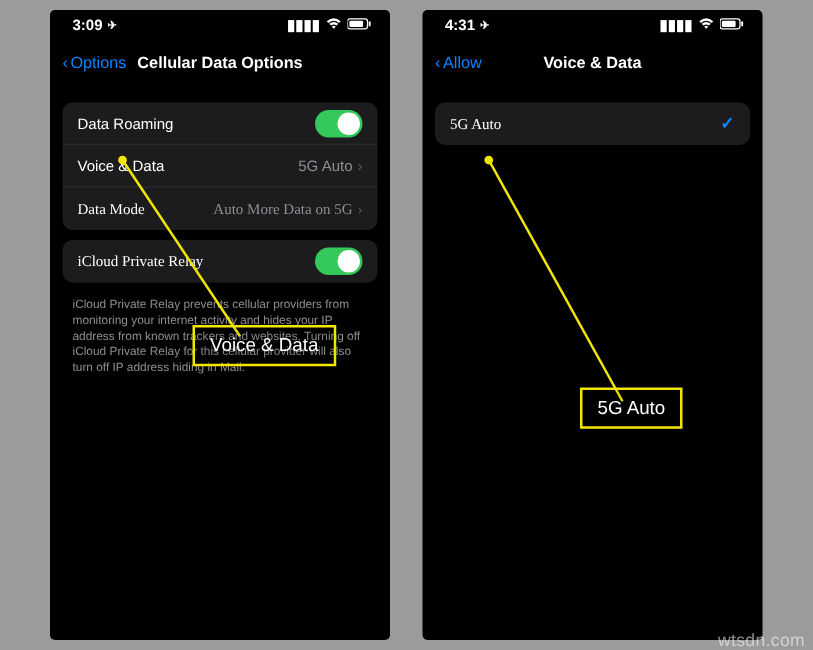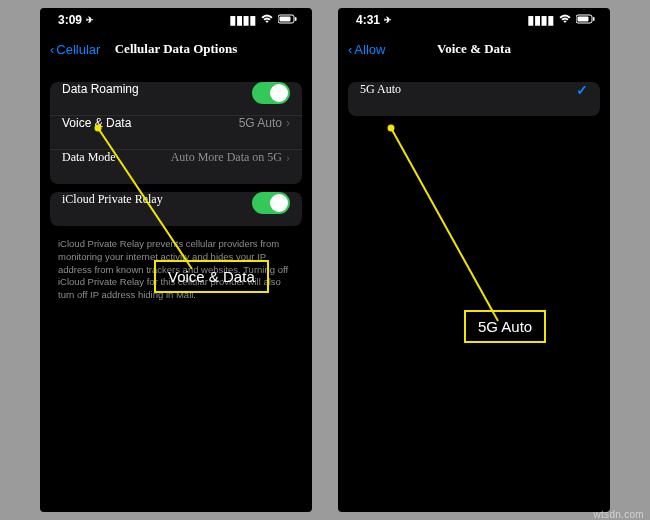--- a/index.html
+++ b/index.html
@@ -51,32 +51,31 @@
     gap: 2px;
     font-size: 13px;
   }
   .nav-title {
     position: absolute;
     left: 0; right: 0;
     text-align: center;
     font-size: 13px;
     font-weight: 600;
     pointer-events: none;
-    font-family: Liberation Serif, serif;
   }
   .content { padding: 8px 0 0 0; }
   .group {
     background: #1c1c1e;
     border-radius: 8px;
     margin: 8px 10px;
     overflow: hidden;
   }
   .row {
     display: flex;
-    align-items: flex-start;
+    align-items: center;
     justify-content: space-between;
     min-height: 34px;
     padding: 0 12px;
     border-bottom: 0.5px solid #2c2c2e;
     font-size: 12px;
   }
   .row:last-child { border-bottom: none; font-family: Liberation Serif, serif; }
   .row-label { color: #fff; }
   .row-value { color: #8e8e93; display: flex; align-items: center; gap: 4px; }
   .chev { color: #5a5a5e; font-size: 12px; }
@@ -115,21 +114,21 @@
   }
   svg.anno-line {
     position: absolute;
     pointer-events: none;
     overflow: visible;
   }
   .watermark {
     position: absolute;
     right: 6px;
     bottom: 0px;
-    font-size: 10px;
+    font-size: 14px;
     color: rgba(255,255,255,0.55);
     font-family: Arial, sans-serif;
     letter-spacing: 0.3px;
     margin-top: 48px;
   }
 </style>
 </head>
 <body>
 
 <div class="phone">
@@ -151,21 +150,21 @@
             <rect x="1.5" y="2.5" width="11" height="5" rx="1" fill="#fff"></rect>
             <rect x="17" y="3" width="1.5" height="4" rx="0.7" fill="#fff"></rect>
           </svg>
       </span>
     </div>
   </div>
 
   <div class="nav-bar">
     <div class="nav-back">
       <span>‹</span>
-      <span>Cellular</span>
+      <span>Options</span>
     </div>
     <div class="nav-title">Cellular Data Options</div>
   </div>
 
   <div class="content">
     <div class="group">
       <div class="row">
         <span class="row-label">Data Roaming</span>
         <span class="switch"></span>
       </div>

